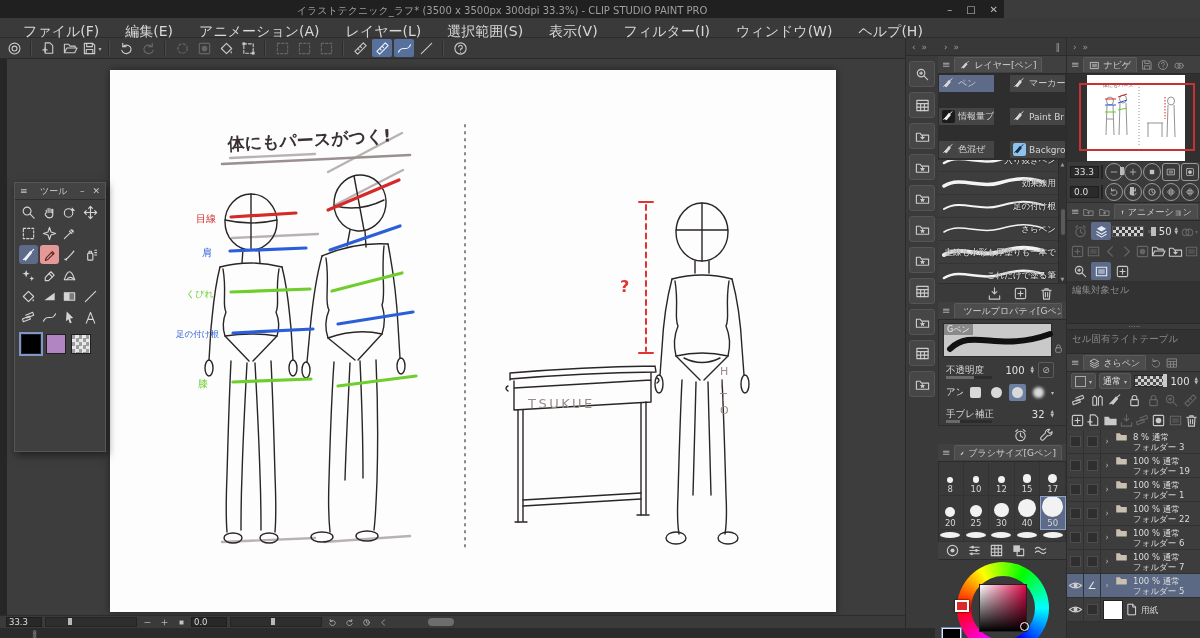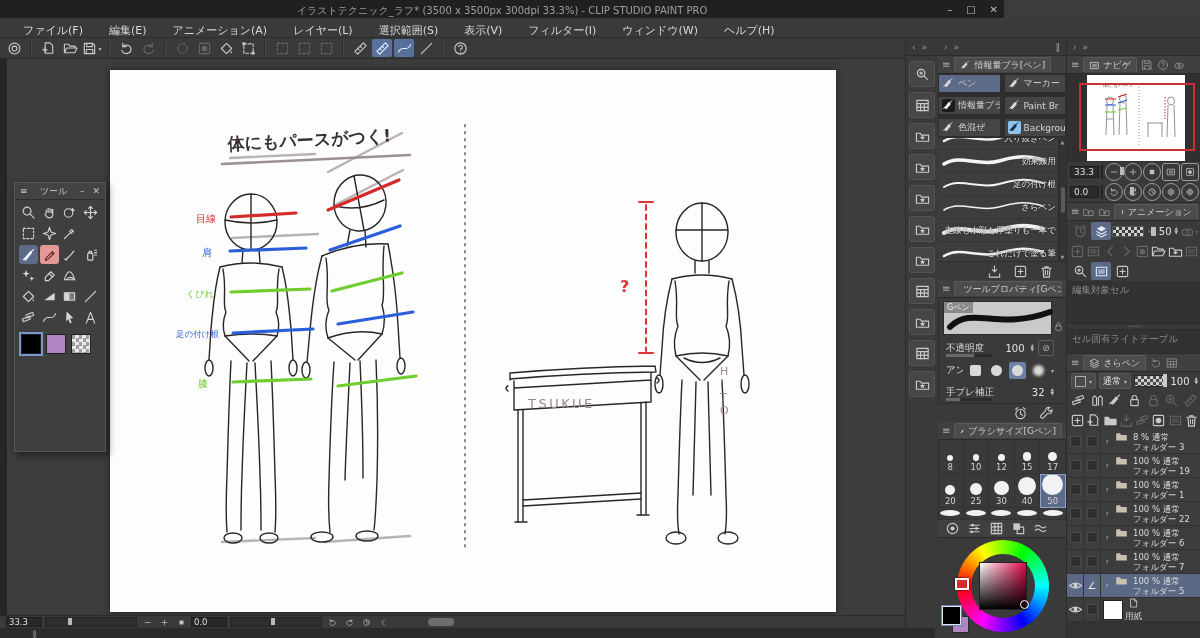--- a/index.html
+++ b/index.html
@@ -2,21 +2,21 @@
 <html><head>
 <meta charset="utf-8">
 <style>
   html,body{margin:0;padding:0;background:#282828;font-family:"DejaVu Sans","Liberation Sans",sans-serif;}
   #app{position:relative;width:1200px;height:638px;overflow:hidden;background:#3c3c3c;color:#d2d2d2;font-size:11px;-webkit-user-select:none;user-select:none;}
   .abs{position:absolute;}
   
   #titlebar{left:0;top:0;width:1004px;height:18px;background:#202020;display:flex;align-items:flex-end;justify-content:center;color:#9f9f9f;font-size:10px;}
   #wincontrols{position:absolute;right:6px;top:0;height:18px;display:flex;gap:14px;align-items:center;color:#bdbdbd;font-size:10px;}
   #menubar{left:0;top:18px;width:1200px;height:20px;background:#3a3a3a;border-bottom:1px solid #2d2d2d;display:flex;align-items:center;padding-left:10px;box-sizing:border-box;}
-  .mitem{padding:0 13px;color:#d8d8d8;font-size:11px;line-height:20px;margin-top:7px;}
+  .mitem{padding:0 13px;color:#d8d8d8;font-size:14px;line-height:20px;margin-top:7px;}
   #toolbar{left:0;top:38px;width:905px;height:21px;background:#3a3a3a;border-bottom:1px solid #2a2a2a;display:flex;align-items:center;gap:2px;padding-left:4px;box-sizing:border-box;}
   .tsep{width:1px;height:15px;background:#2c2c2c;margin:0 4px;border-right:1px solid #4a4a4a;}
   .ib{display:inline-flex;align-items:center;justify-content:center;width:20px;height:18px;border-radius:2px;color:#c9c9c9;}
   .ib.d{opacity:.3;}
   .ib.a{background:#58719c;color:#e9f1fb;}
   .ib.b{background:#5d6b88;color:#e4eaf6;}
   .crt{font-size:6px;margin-left:1px;color:#b5b5b5;}
   .ic{width:15px;height:15px;stroke:currentColor;fill:none;stroke-width:1.2;stroke-linecap:round;stroke-linejoin:round;}
   
   #workspace{left:0;top:59px;width:905px;height:556px;background:#3d3d3d;overflow:hidden;}
@@ -42,21 +42,21 @@
   #rightside{left:905px;top:38px;width:295px;height:600px;background:#3a3a3a;border-left:1px solid #2a2a2a;}
   .colhead{height:17px;background:#383838;border-bottom:1px solid #2c2c2c;color:#9a9a9a;font-size:9px;display:flex;align-items:center;gap:6px;padding:0 6px;}
   #colA{position:absolute;left:0;top:0;width:32px;height:600px;background:#3a3a3a;border-right:1px solid #2c2c2c;}
   .sbtn{width:24px;height:24px;margin:5px auto 0;background:#464646;border:1px solid #555;border-radius:3px;display:flex;align-items:center;justify-content:center;color:#cccccc;}
   #colB{position:absolute;left:32px;top:0;width:128px;height:600px;}
   #colC{position:absolute;left:160px;top:0;width:135px;height:600px;border-left:1px solid #2c2c2c;}
   .phead{height:17px;background:#404040;border-bottom:1px solid #2b2b2b;display:flex;align-items:center;gap:4px;padding:0 4px;font-size:9px;color:#cfcfcf;}
   .pmenu{color:#aaa;font-size:10px;}
   .ptabon{display:flex;align-items:center;gap:3px;background:#4c4c4c;border:1px solid #5a5a5a;border-bottom:none;height:14px;padding:0 5px;border-radius:2px 2px 0 0;white-space:nowrap;overflow:hidden;}
   
-  #subtabs{display:grid;grid-template-columns:1fr 1fr;gap:5px;background:#2e2e2e;padding:1px;}
+  #subtabs{display:grid;grid-template-columns:1fr 1fr;gap:16px;background:#2e2e2e;padding:1px;}
   .stab{display:flex;align-items:center;gap:3px;height:17px;background:#454545;padding:0 3px;font-size:9px;color:#d5d5d5;white-space:nowrap;overflow:hidden;}
   .stab.on{background:#5d6b88;}
   .stab .ics{width:13px;height:13px;flex:none;color:#d8d8d8;}
   .stab.hl .ics{background:#8cc3ee;border-radius:2px;color:#1d3042;}
   .stab.dk .ics{background:#1b1b1b;border-radius:2px;color:#f0f0f0;}
   #brushlist{height:123px;overflow:hidden;background:#3d3d3d;position:relative;border-top:1px solid #2e2e2e;}
   .brow{height:22px;display:flex;align-items:center;position:relative;border-bottom:1px solid #343434;padding:0 10px 0 4px;}
   .brow.first{margin-top:-11px;}
   .bstroke{position:absolute;left:3px;top:3px;width:105px;height:16px;}
   .blab{position:absolute;right:10px;top:6px;font-size:8.5px;color:#f2f2f2;text-shadow:0 0 2px #000;white-space:nowrap;font-family:Liberation Mono, monospace;}
@@ -821,21 +821,21 @@
           <span style="margin-left:auto;">‖</span>
         </div>
 
     <div>
       <div class="phead">
         <span class="pmenu">≡</span>
         <span class="ptabon">
           <svg class="ic" style="width:11px;height:11px;">
                 <use href="#i-pennibs"></use>
               </svg>
-          <span>情報量ブラ[ペン]</span>
+          <span>レイヤー[ペン]</span>
         </span>
       </div>
       <div id="subtabs">
             <div class="stab on ">
               <svg class="ic ics">
                 <use href="#i-pennibs"></use>
               </svg>
               <span>ペン</span>
             </div>
             <div class="stab  ">
@@ -1583,21 +1583,21 @@
             <div class="lrow">
               <span class="lcell">
                 <svg class="ic">
                   <use href="#i-eye"></use>
                 </svg>
               </span>
               <span class="lcell">
                 <span class="lcb"></span>
               </span>
               <span class="lthumb"></span>
-              <div class="ltxt" style="flex-direction: column; align-items: center; gap: 3px;">
+              <div class="ltxt" style="flex-direction: row; align-items: center; gap: 3px;">
                 <svg class="ic" style="width: 13px; height: 13px;">
                   <use href="#i-page"></use>
                 </svg>
                 <span>用紙</span>
               </div>
             </div>
           </div>
       <div style="height:46px;background:#343434;"></div>
     </div>
   </div>

